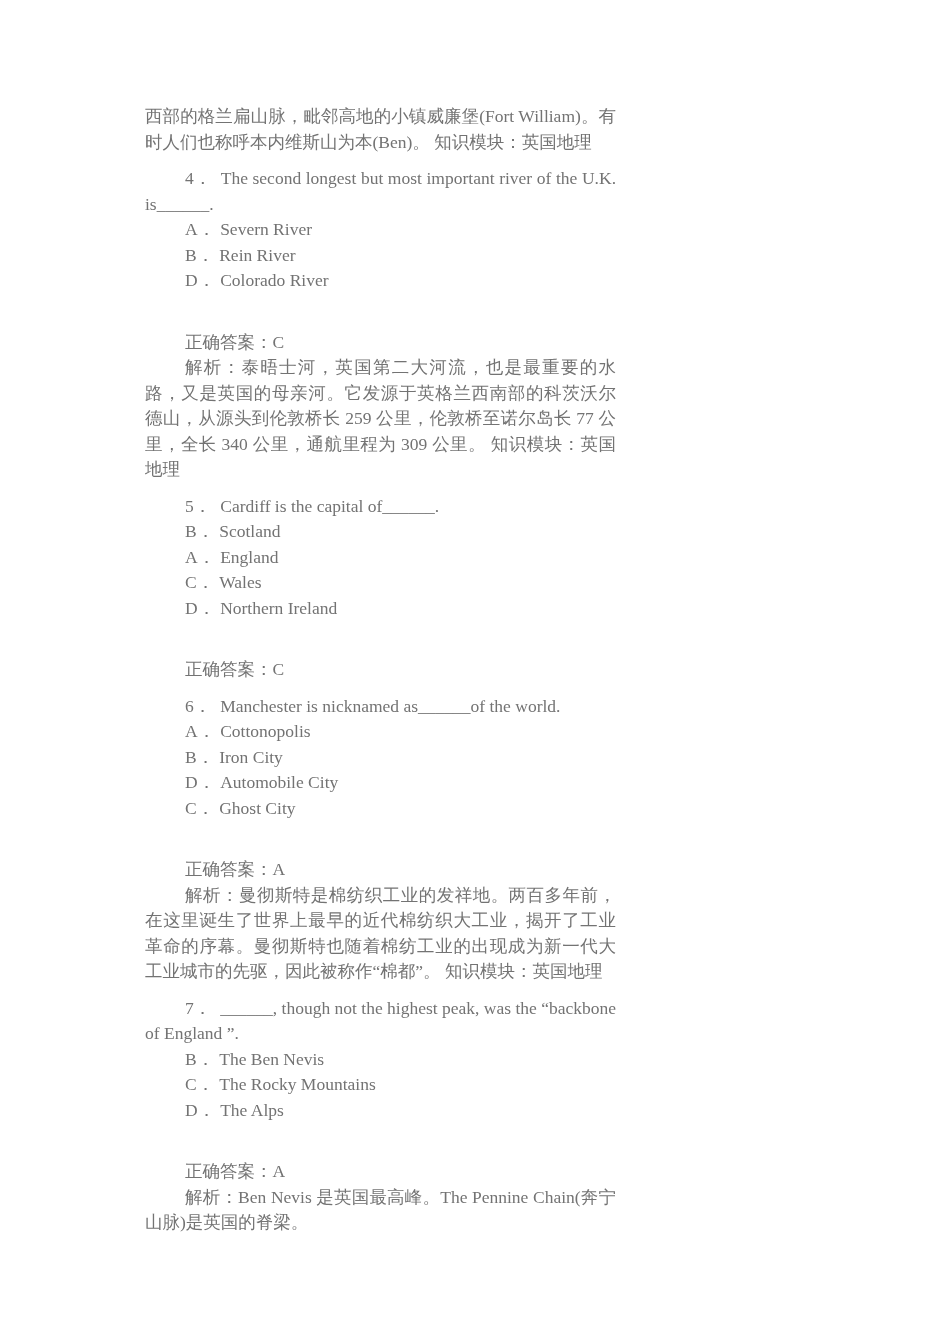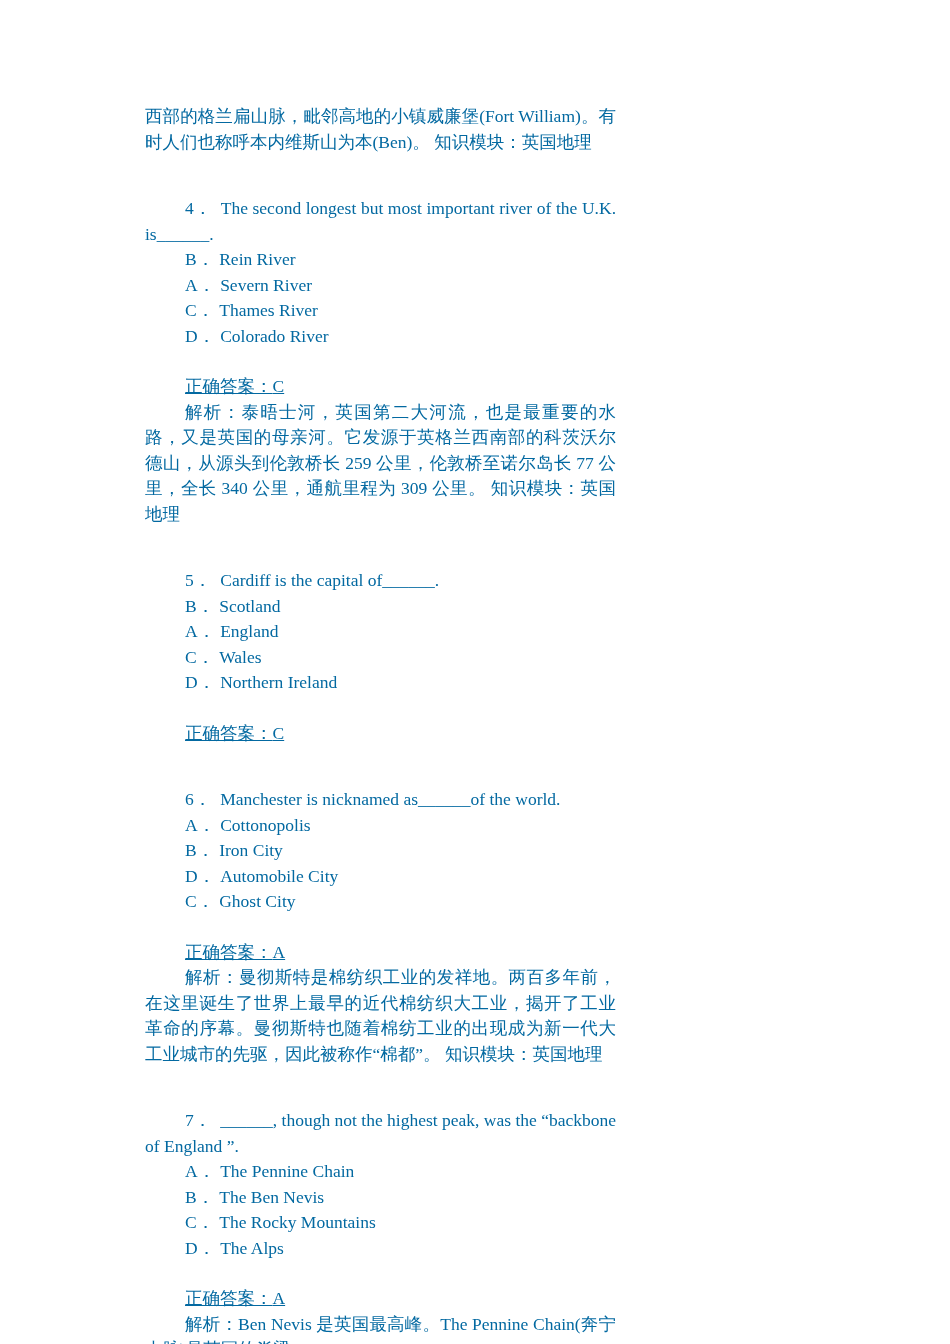--- a/index.html
+++ b/index.html
@@ -10,59 +10,57 @@
   .page {
     position: relative;
     width: 756px;
     height: 1344px;
     box-sizing: border-box;
     background: #ffffff;
     padding: 104px 140px 0 145px;
     font-family: "Liberation Serif", "DejaVu Serif", serif;
     font-size: 17.5px;
     line-height: 25.5px;
-    color: #0369a1;
+    color: #737373;
     overflow: hidden;
   }
   p {
     margin: 0;
     text-align: justify;
   }
   .intro {
     text-indent: 0;
   }
   .stem, .option, .answer, .explanation {
     text-indent: 40px;
   }
   .stem {
-    margin-top: 41px;
+    margin-top: 11px;
   }
   .answer {
-    margin-top: 25px;
-    text-decoration: underline;
+    margin-top: 36px;
   }
   .qnum {
     margin-right: 9px;
   }
   .okey {
     margin-right: 5px;
   }
 </style>
 </head>
 <body>
 
 <div class="page">
 
   <p class="intro">西部的格兰扁山脉，毗邻高地的小镇威廉堡(Fort William)。有时人们也称呼本内维斯山为本(Ben)。 知识模块：英国地理</p>
 
   <section>
     <p class="stem"><span class="qnum">4．</span><span>The second longest but most important river of the U.K. is______.</span></p>
+    <p class="option"><span class="okey">A．</span><span>Severn River</span></p>
     <p class="option"><span class="okey">B．</span><span>Rein River</span></p>
-    <p class="option"><span class="okey">A．</span><span>Severn River</span></p>
-    <p class="option"><span class="okey">C．</span><span>Thames River</span></p>
     <p class="option"><span class="okey">D．</span><span>Colorado River</span></p>
     <p class="answer"><span>正确答案：</span><span>C</span></p>
     <p class="explanation">解析：泰晤士河，英国第二大河流，也是最重要的水路，又是英国的母亲河。它发源于英格兰西南部的科茨沃尔德山，从源头到伦敦桥长 259 公里，伦敦桥至诺尔岛长 77 公里，全长 340 公里，通航里程为 309 公里。 知识模块：英国地理</p>
   </section>
 
   <section>
     <p class="stem"><span class="qnum">5．</span><span>Cardiff is the capital of______.</span></p>
     <p class="option"><span class="okey">B．</span><span>Scotland</span></p>
     <p class="option"><span class="okey">A．</span><span>England</span></p>
     <p class="option"><span class="okey">C．</span><span>Wales</span></p>
@@ -75,21 +73,20 @@
     <p class="option"><span class="okey">A．</span><span>Cottonopolis</span></p>
     <p class="option"><span class="okey">B．</span><span>Iron City</span></p>
     <p class="option"><span class="okey">D．</span><span>Automobile City</span></p>
     <p class="option"><span class="okey">C．</span><span>Ghost City</span></p>
     <p class="answer"><span>正确答案：</span><span>A</span></p>
     <p class="explanation">解析：曼彻斯特是棉纺织工业的发祥地。两百多年前，在这里诞生了世界上最早的近代棉纺织大工业，揭开了工业革命的序幕。曼彻斯特也随着棉纺工业的出现成为新一代大工业城市的先驱，因此被称作“棉都”。 知识模块：英国地理</p>
   </section>
 
   <section>
     <p class="stem"><span class="qnum">7．</span><span>______, though not the highest peak, was the “backbone of England ”.</span></p>
-    <p class="option"><span class="okey">A．</span><span>The Pennine Chain</span></p>
     <p class="option"><span class="okey">B．</span><span>The Ben Nevis</span></p>
     <p class="option"><span class="okey">C．</span><span>The Rocky Mountains</span></p>
     <p class="option"><span class="okey">D．</span><span>The Alps</span></p>
     <p class="answer"><span>正确答案：</span><span>A</span></p>
     <p class="explanation">解析：Ben Nevis 是英国最高峰。The Pennine Chain(奔宁山脉)是英国的脊梁。</p>
   </section>
 
 </div>
 
 </body></html>

